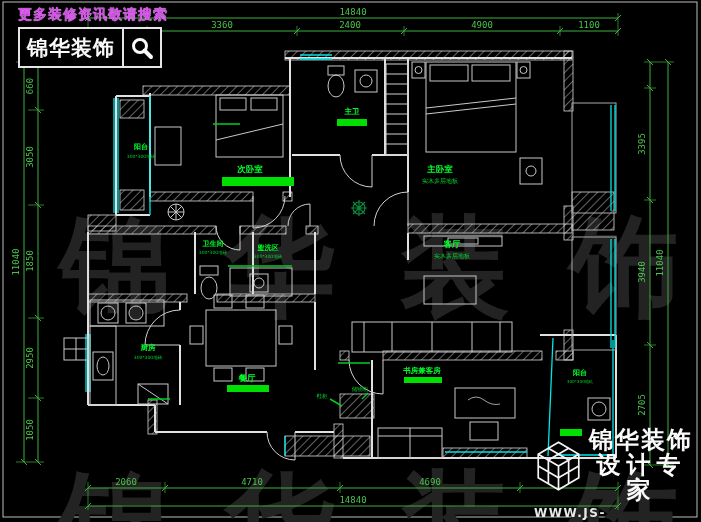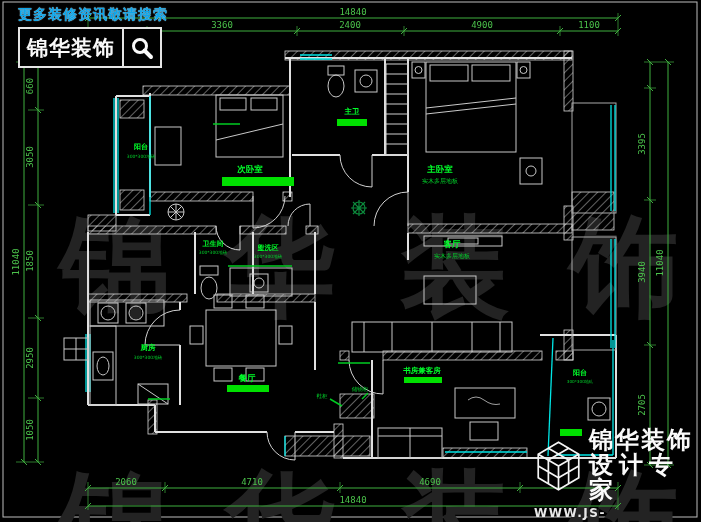--- a/index.html
+++ b/index.html
@@ -1,34 +1,34 @@
 <!DOCTYPE html>
 <html><head>
 <meta charset="utf-8">
 <style>
   html,body{margin:0;padding:0;background:#000;}
   #stage{position:relative;width:701px;height:522px;background:#000;overflow:hidden;
          font-family:"DejaVu Sans",sans-serif;}
   #plan-svg{position:absolute;left:0;top:0;}
   
   #brand-top{position:absolute;left:18px;top:6px;color:#f2f2f2;}
-  #brand-top .tagline{font-size:14px;font-weight:bold;letter-spacing:1px;color:#0ea5e9;
+  #brand-top .tagline{font-size:14px;font-weight:bold;letter-spacing:1px;color:#d946ef;
                       text-shadow:0 0 1px #fff;}
   #brand-top .logo-box{margin-top:3px;width:140px;height:37px;border:2px solid #e5e5e5;
                        display:flex;align-items:stretch;background:#000;}
   #brand-top .logo-text{flex:1;display:flex;align-items:center;justify-content:center;
                         font-size:21px;font-weight:bold;color:#fafafa;letter-spacing:1px;}
   #brand-top .logo-search{width:36px;border-left:2px solid #e5e5e5;display:flex;
                           align-items:center;justify-content:center;}
   
   #brand-bottom{position:absolute;left:534px;top:428px;color:#fafafa;width:160px;}
   #brand-bottom .row{display:flex;align-items:center;gap:6px;}
   #brand-bottom .names{display:flex;flex-direction:column;line-height:1.05;}
   #brand-bottom .cn1{font-size:24px;font-weight:bold;letter-spacing:2px;}
-  #brand-bottom .cn2{font-size:24px;font-weight:bold;letter-spacing:6px;}
+  #brand-bottom .cn2{font-size:24px;font-weight:bold;letter-spacing:6px;text-align:center;}
   #brand-bottom .site{margin-top:2px;font-size:12px;font-weight:bold;letter-spacing:1.5px;
                       color:#e9e9e9;}
   text{font-family:"DejaVu Sans",sans-serif;}
   .dimtxt{font-family:"DejaVu Sans Mono",monospace;fill:#4bc24b;font-size:9px;}
   .roomname{fill:#00ff2a;font-weight:bold;}
   .roomnote{fill:#00d42a;}
   .wm{fill:#232323;font-weight:bold;}
 </style>
 </head>
 <body>

